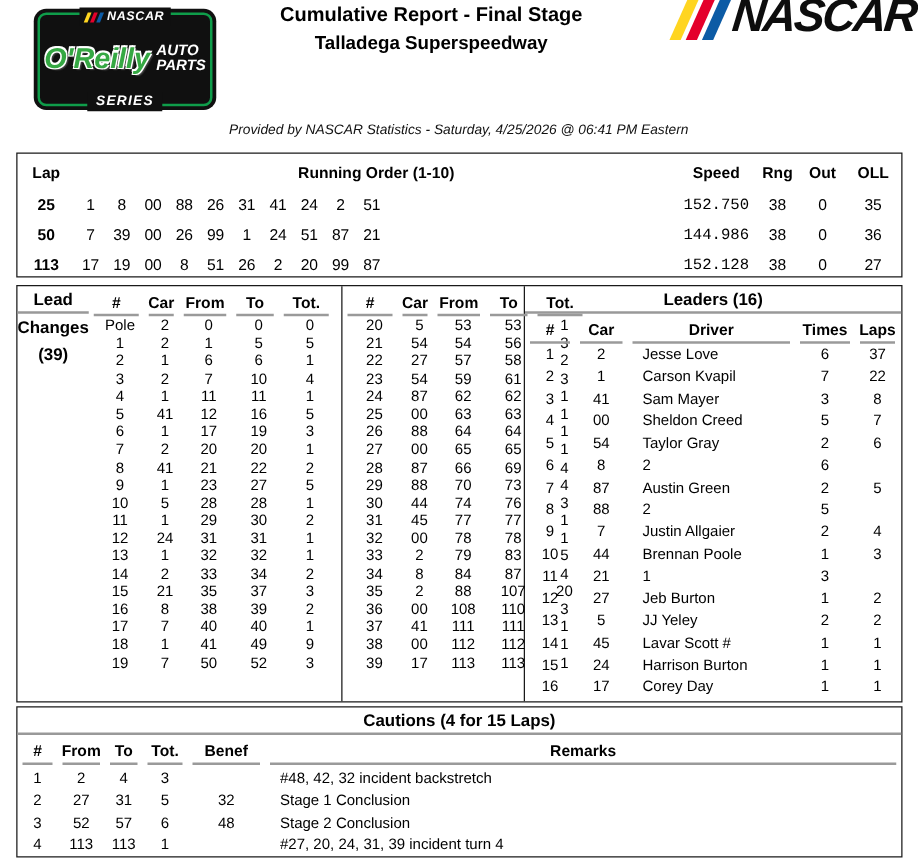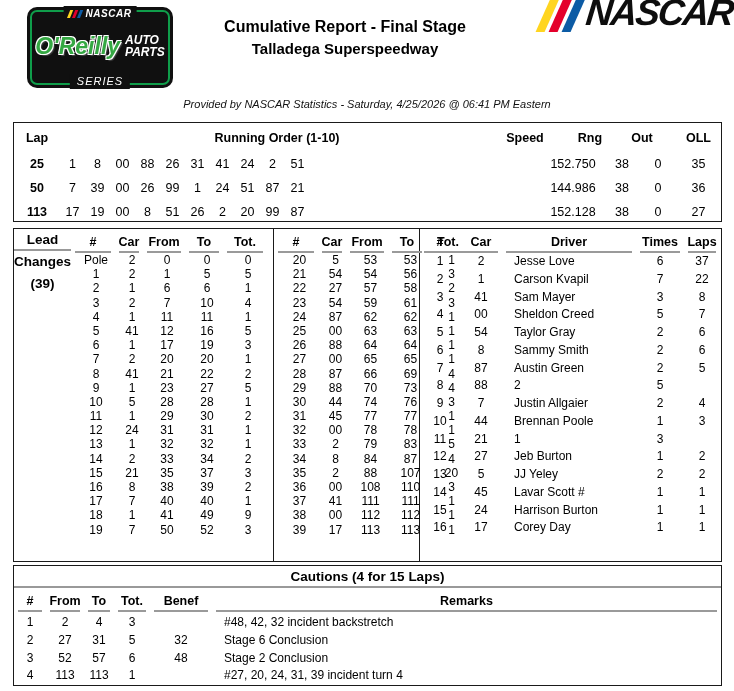--- a/index.html
+++ b/index.html
@@ -18,23 +18,23 @@
   .ol-bar { display:inline-block; width:3px; height:8px; transform:skewX(-22deg); margin-right:1px; }
   .ol-nascar { color:#fff; font-style:italic; font-weight:bold; font-size:10px; letter-spacing:.5px; margin-left:2px; }
   .ol-mid { position:absolute; top:17px; left:0; right:0; height:44px;
     display:flex; align-items:center; justify-content:center; gap:5px; }
   .ol-brand { font-weight:bold; font-style:italic; font-size:23px;
     text-shadow:-1px -1px 0 #fff,1px -1px 0 #fff,-1px 1px 0 #fff,1px 1px 0 #fff,2px 2px 1px #444; }
   .ol-ap { display:flex; flex-direction:column; color:#fff; font-weight:bold; font-style:italic;
     font-size:12px; line-height:12px; text-align:left; }
   .ol-series { position:absolute; bottom:-1px; left:50%; transform:translateX(-50%);
     background:#101010; padding:0 7px; height:15px; line-height:15px; color:#fff;
-    font-style:italic; font-weight:normal; font-size:11px; letter-spacing:1px; }
-
-  .title-block { position:absolute; left:110px; width:470px; top:16px; text-align:center; }
+    font-style:italic; font-weight:bold; font-size:11px; letter-spacing:1px; }
+
+  .title-block { position:absolute; left:110px; width:470px; top:2px; text-align:center; }
   .t1 { font-size:16px; font-weight:bold; line-height:22px; }
   .t2,.t3 { font-size:15px; font-weight:bold; line-height:21px; }
 
   .nascar-logo { position:absolute; right:2px; top:-10px; display:flex; align-items:center; height:46px; }
   .nb { width:9px; height:38px; transform:skewX(-24deg); margin-right:4px; }
   .nascar-word { font-size:37px; font-weight:900; font-style:italic; letter-spacing:-2px;
     color:#0d0d0d; transform:skewX(-6deg); line-height:38px; }
 
   .provided { position:absolute; top:98px; left:0; width:100%; text-align:center;
     font-size:11px; font-style:italic; color:#111; }
@@ -45,32 +45,32 @@
     font-size:13.5px; border-bottom:2px solid #999; }
   .trow,.hrow { display:flex; }
   .tcell { text-align:center; display:block; }
   .hrow { height:24px; font-weight:bold; font-size:12.5px; align-items:flex-end; }
   .hrow .tcell { position:relative; padding-bottom:4px; }
   .hrow .tcell::after { content:""; position:absolute; left:4px; right:4px; bottom:0;
     height:2px; background:#9a9a9a; }
 
   
   .box-running { top:122px; height:100px; }
-  .ro-h { display:flex; height:26px; align-items:flex-end; font-weight:bold; font-size:12.5px;gap:16px; }
+  .ro-h { display:flex; height:26px; align-items:flex-end; font-weight:bold; font-size:12.5px; }
   .ro-h .tcell { padding-bottom:4px; }
   .h-lap { width:46px; }
   .h-lap::after { left:7px; right:7px; }
   .h-mid { flex:1; }
   .h-speed { width:62px; } .h-rng { width:36px; } .h-out { width:36px; } .h-oll { width:45px; }
   #running-rows { margin-top:3px; }
   .ro-row { display:flex; height:24px; line-height:24px; font-size:12.5px; }
   .c-lap { width:46px; text-align:center; font-weight:bold; }
   .c-ord { width:25px; text-align:center; }
   .ro-sp { flex:1; }
-  .c-speed { width:62px; text-align:center; }
+  .c-speed { width:62px; text-align:center;font-family:Liberation Mono, monospace; }
   .c-rng { width:36px; text-align:center; }
   .c-out { width:36px; text-align:center; }
   .c-oll { width:45px; text-align:center; }
 
   
   .box-lead { top:228px; height:334px; display:flex; }
   .lead-left { width:406px; border-right:1px solid #1a1a1a; display:flex; flex-direction:row; }
   .lead-body { display:flex; flex:1; }
   .lead-sub { width:203px; }
   .lead-sub.first { border-right:1px solid #1a1a1a; }
@@ -509,20 +509,21 @@
                 <span class="tcell">17</span>
                 <span class="tcell">113</span>
                 <span class="tcell">113</span>
                 <span class="tcell">1</span>
               </div>
             </div>
         </div>
       </div>
     </div>
     <div class="leaders-t">
+      <div class="section-title">Leaders (16)</div>
       <div class="hrow">
           <span class="tcell">#</span>
           <span class="tcell">Car</span>
           <span class="tcell">Driver</span>
           <span class="tcell">Times</span>
           <span class="tcell">Laps</span>
         </div>
       <div>
           <div class="trow">
             <span class="tcell">1</span>
@@ -555,21 +556,20 @@
           <div class="trow">
             <span class="tcell">5</span>
             <span class="tcell">54</span>
             <span class="tcell">Taylor Gray</span>
             <span class="tcell">2</span>
             <span class="tcell">6</span>
           </div>
           <div class="trow">
             <span class="tcell">6</span>
             <span class="tcell">8</span>
-            <span class="tcell">Sammy Smith</span>
             <span class="tcell">2</span>
             <span class="tcell">6</span>
           </div>
           <div class="trow">
             <span class="tcell">7</span>
             <span class="tcell">87</span>
             <span class="tcell">Austin Green</span>
             <span class="tcell">2</span>
             <span class="tcell">5</span>
           </div>
@@ -657,21 +657,21 @@
             <span class="tcell">3</span>
             <span class="tcell"></span>
             <span class="tcell">#48, 42, 32 incident backstretch</span>
           </div>
           <div class="trow">
             <span class="tcell">2</span>
             <span class="tcell">27</span>
             <span class="tcell">31</span>
             <span class="tcell">5</span>
             <span class="tcell">32</span>
-            <span class="tcell">Stage 6 Conclusion</span>
+            <span class="tcell">Stage 1 Conclusion</span>
           </div>
           <div class="trow">
             <span class="tcell">3</span>
             <span class="tcell">52</span>
             <span class="tcell">57</span>
             <span class="tcell">6</span>
             <span class="tcell">48</span>
             <span class="tcell">Stage 2 Conclusion</span>
           </div>
           <div class="trow">

